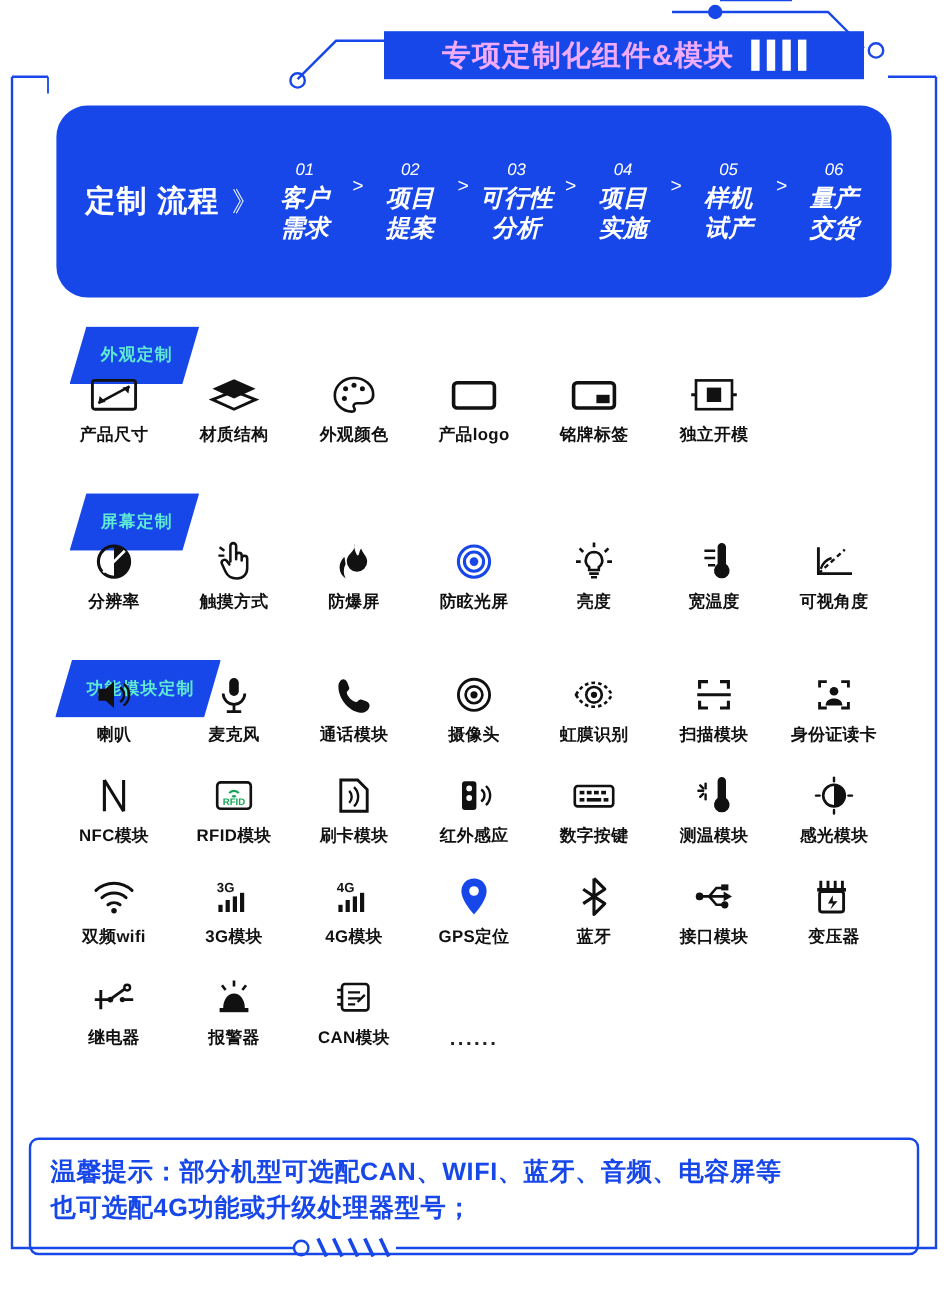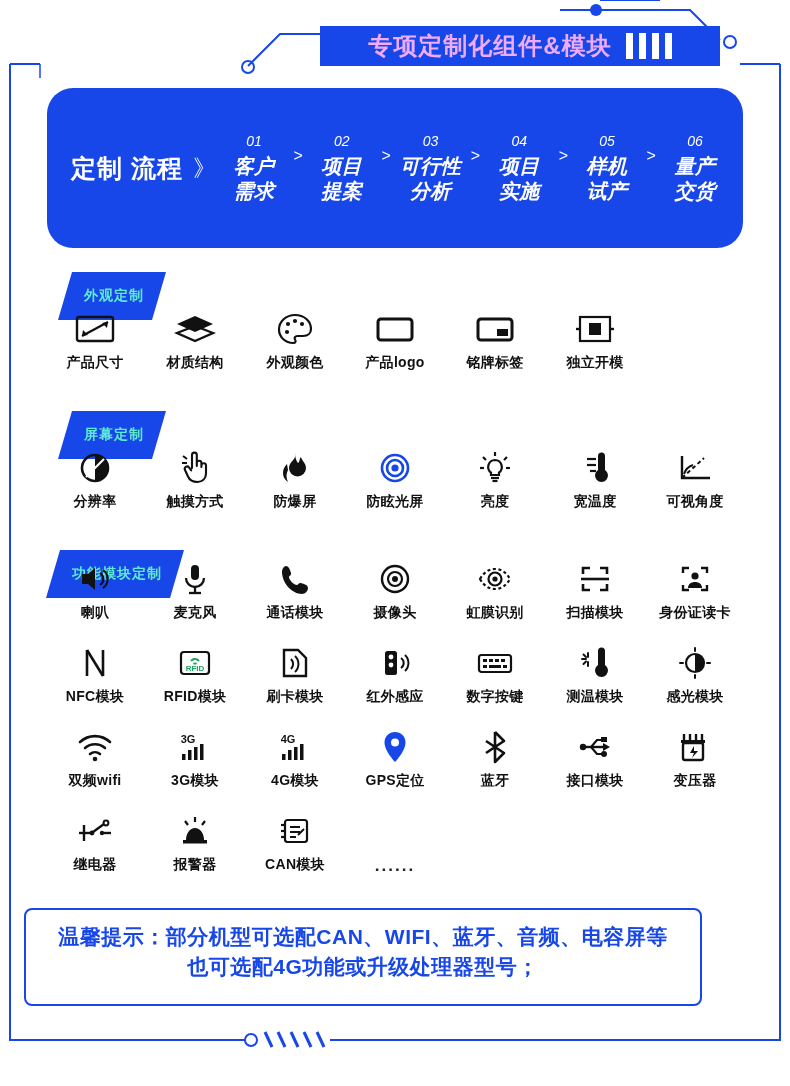--- a/index.html
+++ b/index.html
@@ -105,26 +105,25 @@
     color: #111;
     font-weight: bold;
     letter-spacing: .3px;
     white-space: nowrap;
   }
   .cell.dots .cap { font-size: 17px; letter-spacing: 2px; color: #222; }
 
   
   .tip {
     position: absolute;
-    left: 24px; top: 908px;
-    width: 678px; height: 98px;
+    left: 24px; top: 948px;
+    width: 742px; height: 98px;
     border: 2px solid #1747e8;
     border-radius: 8px;
     padding: 12px 16px 0 16px;
-    text-align: center;
   }
   .tip p {
     color: #1747e8;
     font-size: 21px;
     font-weight: bold;
     line-height: 1.45;
     letter-spacing: .5px;
   }
   .note {
     position: absolute;

